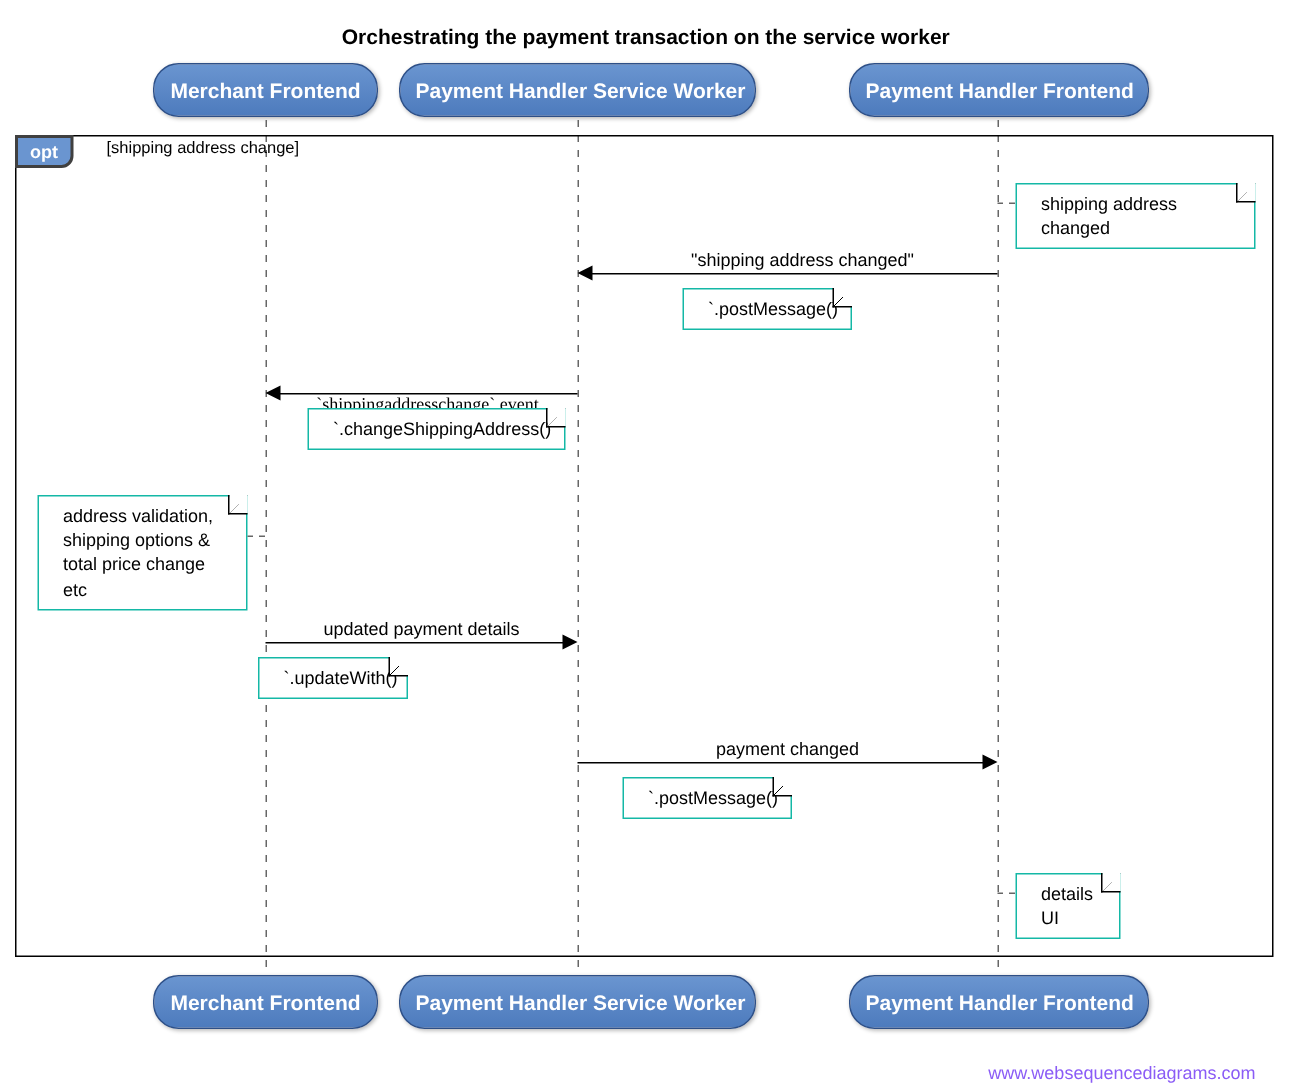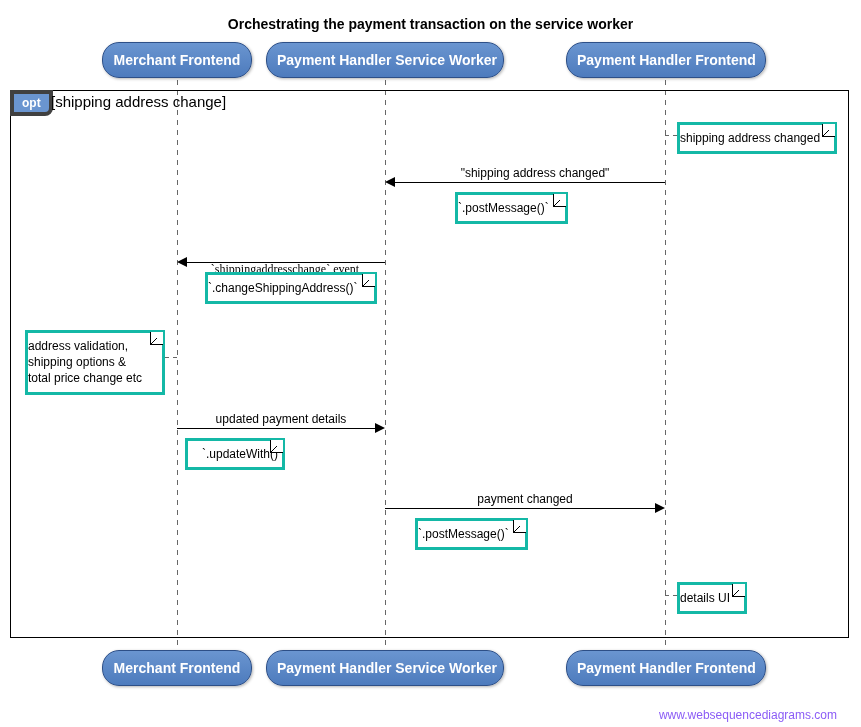--- a/index.html
+++ b/index.html
@@ -49,38 +49,38 @@
   .opt-frame {
     position: absolute;
     border: 1px solid #000;
     background: transparent;
   }
   .opt-tag {
     position: absolute;
     top: -1px;
     left: -1px;
     background: #6a95d0;
-    border: 4px solid #404040;
+    border: 2px solid #404040;
     color: #fff;
     font-size: 12px;
     font-weight: bold;
     padding: 2px 8px;
     border-bottom-right-radius: 8px;
   }
   .opt-guard {
     position: absolute;
     top: 2px;
-    left: 40px;
-    font-size: 15px;
+    left: 60px;
+    font-size: 11px;
   }
   .note {
     position: absolute;
     background: #fff;
-    border: 3px solid #14b8a6;
-    padding: 5px 0;
+    border: 1px solid #14b8a6;
+    padding: 5px 16px;
     font-size: 12px;
     line-height: 1.35;
   }
   
   .note::before {
     content: "";
     position: absolute;
     top: -1px;
     right: -1px;
     width: 12px;
@@ -179,21 +179,21 @@
 
   <div class="note" style="left:15px; top:288px; width:140px; white-space:pre-line;">address validation,
 shipping options &amp;
 total price change etc</div>
   <div class="connector" style="left:155px; top:315px; width:12px;"></div>
 
   <div class="msg-label" style="left:196px; top:370px; width:150px;">updated payment details</div>
   <div class="msg-line" style="left:167px; top:386px; width:203px;"></div>
   <div class="arrow-right" style="left:365px; top:381px;"></div>
 
-  <div class="note" style="left:175px; top:396px; width:100px;text-align:right;">`.updateWith()`</div>
+  <div class="note" style="left:162px; top:396px; width:100px;text-align:right;">`.updateWith()`</div>
 
   <div class="msg-label" style="left:465px; top:450px; width:100px;">payment changed</div>
   <div class="msg-line" style="left:375px; top:466px; width:275px;"></div>
   <div class="arrow-right" style="left:645px; top:461px;"></div>
 
   <div class="note" style="left:405px; top:476px; width:113px;">`.postMessage()`</div>
 
   <div class="note" style="left:667px; top:540px; width:70px;">details UI</div>
   <div class="connector" style="left:655px; top:553px; width:12px;"></div>
 

